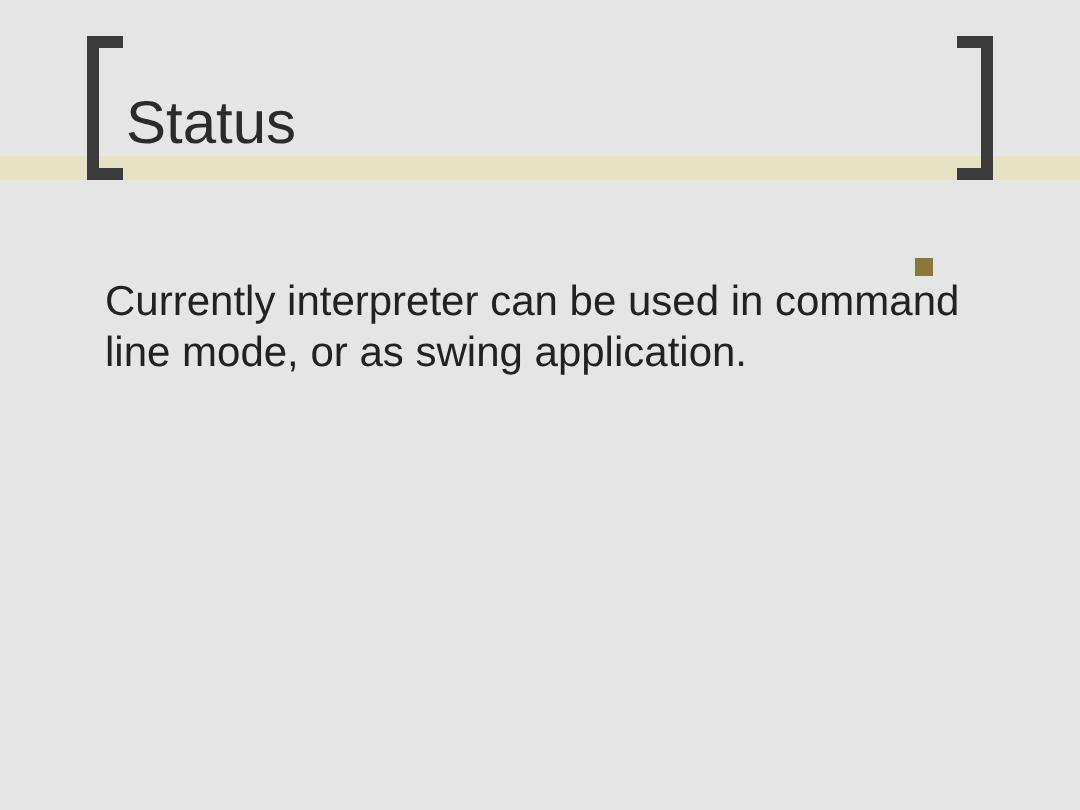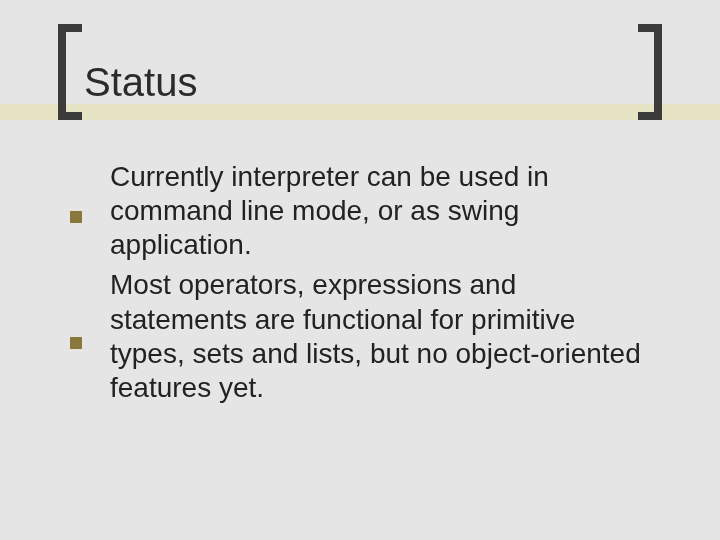--- a/index.html
+++ b/index.html
@@ -65,22 +65,23 @@
   }
 
   .content {
     position: absolute;
     left: 70px;
     top: 160px;
     width: 580px;
   }
   .bullet {
     display: flex;
-    align-items: center;
+    align-items: flex-end;
     margin-bottom: 6px;
+    flex-direction: column;
   }
   .bullet .marker {
     flex: 0 0 auto;
     width: 12px;
     height: 12px;
     background: #8a783a;
     margin-top: 12px;
     margin-right: 28px;
   }
   .bullet .text {
@@ -107,18 +108,14 @@
       <div class="hb"></div>
   </div>
 
   <div class="title">Status</div>
 
   <div class="content">
     <div class="bullet">
       <div class="marker"></div>
       <div class="text">Currently interpreter can be used in command line mode, or as swing application.</div>
     </div>
-    <div class="bullet">
-      <div class="marker"></div>
-      <div class="text">Most operators, expressions and statements are functional for primitive types, sets and lists, but no object-oriented features yet.</div>
-    </div>
   </div>
 </div>
 
 </body></html>

